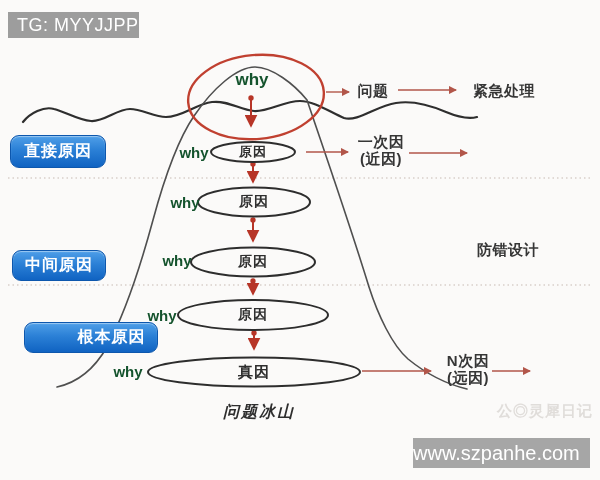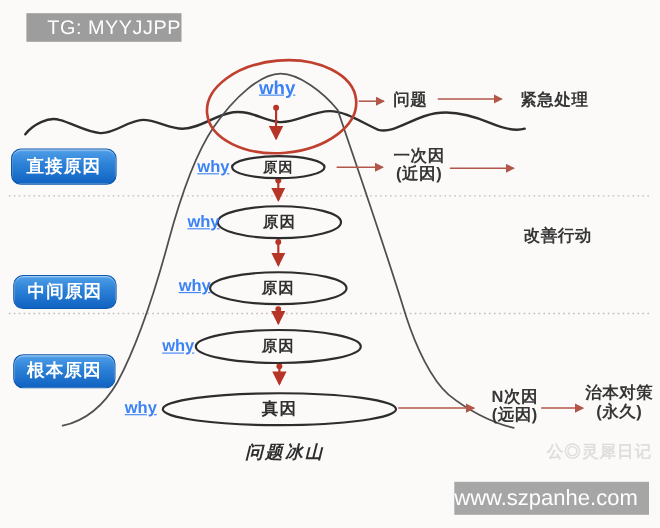--- a/index.html
+++ b/index.html
@@ -4,36 +4,36 @@
 <style>
   html,body{margin:0;padding:0;background:#ffffff;}
   .stage{
     position:relative;width:600px;height:480px;overflow:hidden;
     background:#fbfaf9;
     font-family:"Liberation Sans", sans-serif;
   }
   .stage svg{position:absolute;left:0;top:0;}
   .lbl{position:absolute;white-space:nowrap;color:#3a3a3a;font-weight:700;}
   .ctr{transform:translate(-50%,-50%);text-align:center;}
-  .why{color:#3b82f6;font-weight:700;font-size:15px;text-decoration:underline;}
+  .why{color:#14532d;font-weight:700;font-size:15px;}
   .node-text{color:#2f2f2f;font-size:14px;letter-spacing:1px;}
   .flow{font-size:15px;color:#363636;letter-spacing:0.5px;}
   .two-line{line-height:17px;}
   .blue-box{
     position:absolute;display:flex;align-items:center;justify-content:center;
     background:linear-gradient(180deg,#4f9fe8 0%,#2b80d6 45%,#1063c2 100%);
     border:1px solid #0d57ad;border-radius:9px;
     color:#ffffff;font-weight:700;font-size:16px;letter-spacing:1px;
     box-shadow:inset 0 1px 1px rgba(255,255,255,.45);
   }
   .gray-banner{
     position:absolute;background:#9d9d9d;color:#ffffff;
     display:flex;align-items:center;
   }
-  .top-banner{left:24px;top:12px;width:122px;height:26px;font-size:18px;padding-left:19px;letter-spacing:.5px;}
+  .top-banner{left:8px;top:12px;width:122px;height:26px;font-size:18px;padding-left:9px;letter-spacing:.5px;}
   .footer-banner{left:413px;top:438px;width:177px;height:30px;font-size:20px;background:#a6a6a6;}
   .watermark{color:#e0ddda;font-size:15px;letter-spacing:1px;font-weight:700;}
   .title-lbl{font-size:16px;letter-spacing:2px;color:#2e2e2e;font-style:italic;}
   .surface-lbl{font-size:17px;letter-spacing:2px;color:#3e3e3e;}
   .why-top{font-size:17px;}
 </style>
 </head>
 <body>
 
 <div class="stage">
@@ -98,21 +98,21 @@
   <div class="gray-banner top-banner">
     <span>TG: MYYJJPP</span>
   </div>
 
   <div class="blue-box" style="left:10px;top:135px;width:94px;height:31px;">
     <span>直接原因</span>
   </div>
   <div class="blue-box" style="left:12px;top:222px;width:92px;height:29px;margin-top:28px;">
     <span>中间原因</span>
   </div>
-  <div class="blue-box" style="left:12px;top:322px;width:91px;height:29px;">
+  <div class="blue-box" style="left:24px;top:322px;width:91px;height:29px;padding-left:41px;">
     <span>根本原因</span>
   </div>
 
 
   <div class="lbl ctr why why-top" style="left:252px;top:80px;">why</div>
 
   <div class="lbl ctr why" style="left:194px;top:152px;">why</div>
   <div class="lbl ctr why" style="left:185px;top:202px;">why</div>
   <div class="lbl ctr why" style="left:177px;top:260px;">why</div>
   <div class="lbl ctr why" style="left:162px;top:315px;">why</div>
@@ -125,29 +125,25 @@
   <div class="lbl ctr node-text" style="left:254px;top:372px;font-size:15px;">真因</div>
 
   <div class="lbl ctr flow" style="left:373px;top:91px;">问题</div>
   <div class="lbl ctr flow" style="left:504px;top:91px;">紧急处理</div>
 
   <div class="lbl ctr flow two-line" style="left:381px;top:150px;">
     <div>一次因</div>
     <div>(近因)</div>
   </div>
 
-  <div class="lbl ctr flow" style="left:507px;top:215px;">改善行动</div>
+  <div class="lbl ctr flow" style="left:508px;top:250px;">防错设计</div>
 
   <div class="lbl ctr flow two-line" style="left:468px;top:369px;">
     <div>N次因</div>
     <div>(远因)</div>
-  </div>
-  <div class="lbl ctr flow two-line" style="left:563px;top:366px;">
-    <div>治本对策</div>
-    <div>(永久)</div>
   </div>
 
   <div class="lbl ctr title-lbl" style="left:259px;top:412px;">问题冰山</div>
 
   <div class="lbl ctr watermark" style="left:545px;top:411px;">公◎灵犀日记</div>
 
   <div class="gray-banner footer-banner">
     <span>www.szpanhe.com</span>
   </div>
 

